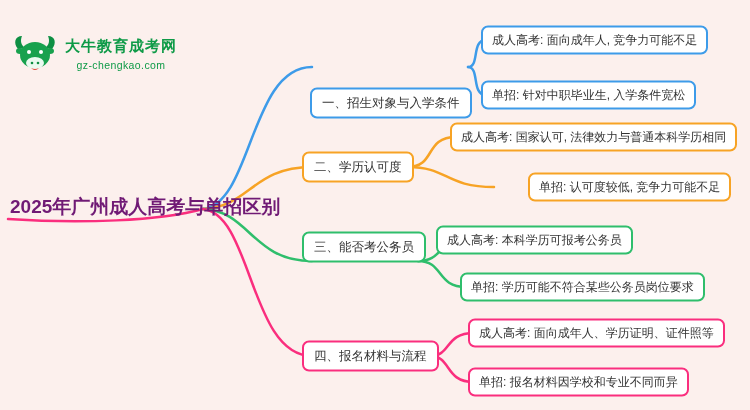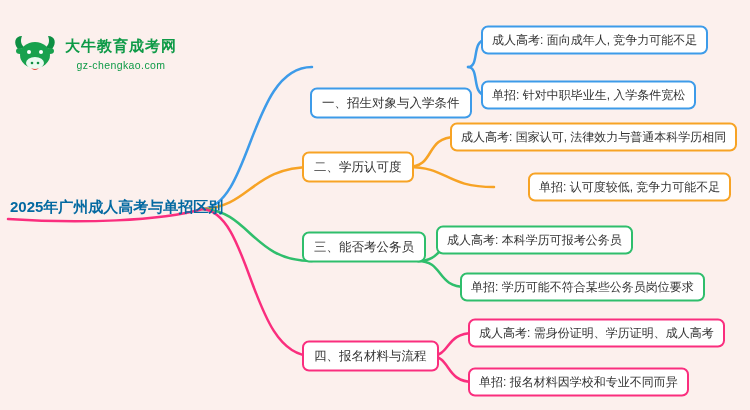--- a/index.html
+++ b/index.html
@@ -34,23 +34,23 @@
     margin-top: 24px;
   }
   .logo-text { display: flex; flex-direction: column; align-items: center; }
   .logo-title { font-size: 15px; font-weight: bold; color: #0e9a47; letter-spacing: 1px; }
   .logo-sub { font-size: 10.5px; color: #0e9a47; margin-top: 3px; letter-spacing: 0.4px; }
 
   .root-label {
     position: absolute;
     left: 10px; top: 207px;
     transform: translateY(-50%);
-    font-size: 15px;
+    font-size: 19px;
     font-weight: 600;
-    color: #0369a1;
+    color: #701a75;
     white-space: nowrap;
     z-index: 1;
   }
 
   .node {
     position: absolute;
     transform: translateY(-50%);
     background: #ffffff;
     border: 2px solid #999;
     white-space: nowrap;
@@ -120,16 +120,16 @@
   <div class="node branch" style="left: 302px; top: 167px; border-color: rgb(247, 163, 37);">二、学历认可度</div>
   <div class="node branch" style="left: 302px; top: 247px; border-color: rgb(47, 190, 108);">三、能否考公务员</div>
   <div class="node branch" style="left: 302px; top: 356px; border-color: rgb(250, 46, 126);">四、报名材料与流程</div>
 
   <div class="node leaf" style="left: 481px; top: 40px; border-color: rgb(61, 155, 233);">成人高考: 面向成年人, 竞争力可能不足</div>
   <div class="node leaf" style="left: 481px; top: 95px; border-color: rgb(61, 155, 233);">单招: 针对中职毕业生, 入学条件宽松</div>
   <div class="node leaf" style="left: 450px; top: 137px; border-color: rgb(247, 163, 37);">成人高考: 国家认可, 法律效力与普通本科学历相同</div>
   <div class="node leaf" style="left: 488px; top: 187px; border-color: rgb(247, 163, 37); margin-left: 40px;">单招: 认可度较低, 竞争力可能不足</div>
   <div class="node leaf" style="left: 436px; top: 240px; border-color: rgb(47, 190, 108);">成人高考: 本科学历可报考公务员</div>
   <div class="node leaf" style="left: 460px; top: 287px; border-color: rgb(47, 190, 108);">单招: 学历可能不符合某些公务员岗位要求</div>
-  <div class="node leaf" style="left: 468px; top: 333px; border-color: rgb(250, 46, 126);">成人高考: 需身份证明、学历证明、成人高考</div>
+  <div class="node leaf" style="left: 468px; top: 333px; border-color: rgb(250, 46, 126);">成人高考: 面向成年人、学历证明、证件照等</div>
   <div class="node leaf" style="left: 468px; top: 382px; border-color: rgb(250, 46, 126);">单招: 报名材料因学校和专业不同而异</div>
 
 </div>
 
 </body></html>

